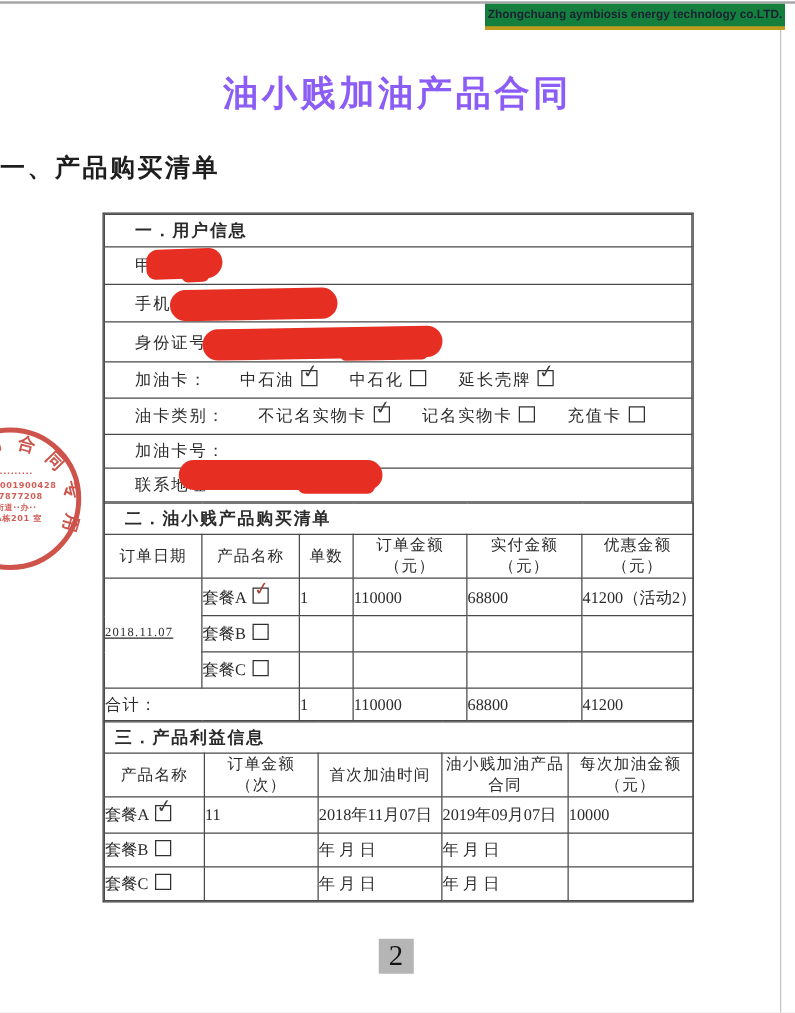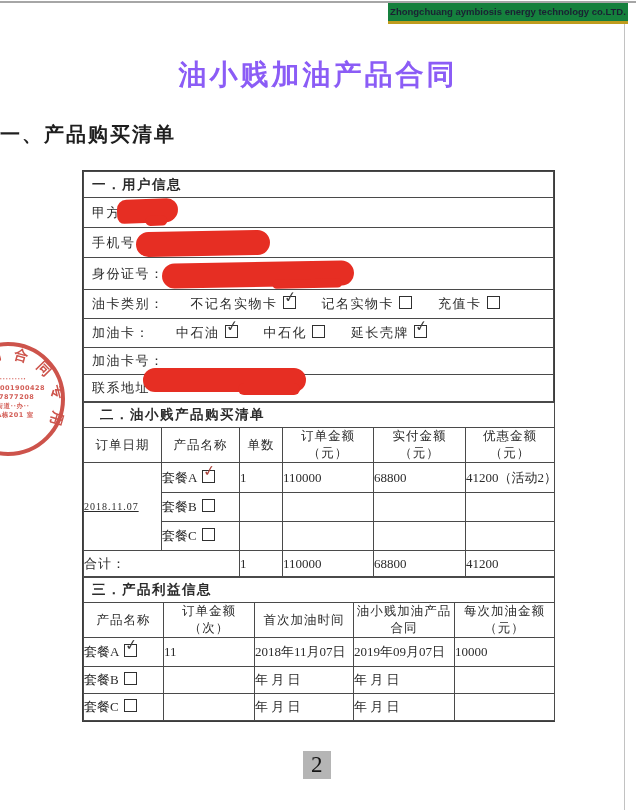--- a/index.html
+++ b/index.html
@@ -33,21 +33,21 @@
 
   
   .grid-block{position:absolute;left:82px;top:170px;width:471px;border:1.5px solid #3c3c3c;}
   table{border-collapse:collapse;width:471px;table-layout:fixed;}
   td,th{border:1px solid #4a4a4a;font-weight:normal;font-size:13px;
         padding:0 0;vertical-align:middle;color:#2b2b2b;overflow:visible;}
   .sec-label td{
     font-weight:bold;font-size:13.5px;letter-spacing:1.5px;
     text-align:left;padding-left:8px;height:26px;
   }
-  .t1 td{height:29px;text-align:left;padding-left:8px;letter-spacing:1.5px;}
+  .t1 td{height:29px;text-align:left;padding-left:24px;letter-spacing:1.5px;}
   .opt{margin-right:26px;white-space:nowrap;}
   .colhead td{text-align:center;font-size:12.5px;letter-spacing:1px;}
   .center{text-align:left;}
   .nowrap{white-space:nowrap;}
 
   
   .cb{display:inline-block;width:11px;height:11px;border:1px solid #303030;
       position:relative;margin-left:5px;vertical-align:-1px;}
   .cb.checked::after{
     content:"✓";position:absolute;left:0px;top:-9px;font-size:15px;
@@ -122,26 +122,26 @@
             <td><span>甲方：</span></td>
           </tr>
       <tr>
             <td><span>手机号：</span></td>
           </tr>
       <tr>
             <td style="height:31px;"><span>身份证号：</span></td>
           </tr>
       <tr>
             <td style="height:28px;">
+        <span class="opt"><span>加油卡：</span></span><span class="opt"><span>中石油</span><span class="cb checked"></span></span><span class="opt"><span>中石化</span><span class="cb"></span></span><span class="opt"><span>延长壳牌</span><span class="cb checked"></span></span>
+      </td>
+          </tr>
+      <tr>
+            <td style="height:28px;">
         <span class="opt"><span>油卡类别：</span></span><span class="opt"><span>不记名实物卡</span><span class="cb checked"></span></span><span class="opt"><span>记名实物卡</span><span class="cb"></span></span><span class="opt"><span>充值卡</span><span class="cb"></span></span>
-      </td>
-          </tr>
-      <tr>
-            <td style="height:28px;">
-        <span class="opt"><span>加油卡：</span></span><span class="opt"><span>中石油</span><span class="cb checked"></span></span><span class="opt"><span>中石化</span><span class="cb"></span></span><span class="opt"><span>延长壳牌</span><span class="cb checked"></span></span>
       </td>
           </tr>
       <tr>
             <td style="height:26px;"><span>加油卡号：</span></td>
           </tr>
       <tr>
             <td style="height:26px;"><span>联系地址：</span></td>
           </tr>
     </tbody>
       </table>

